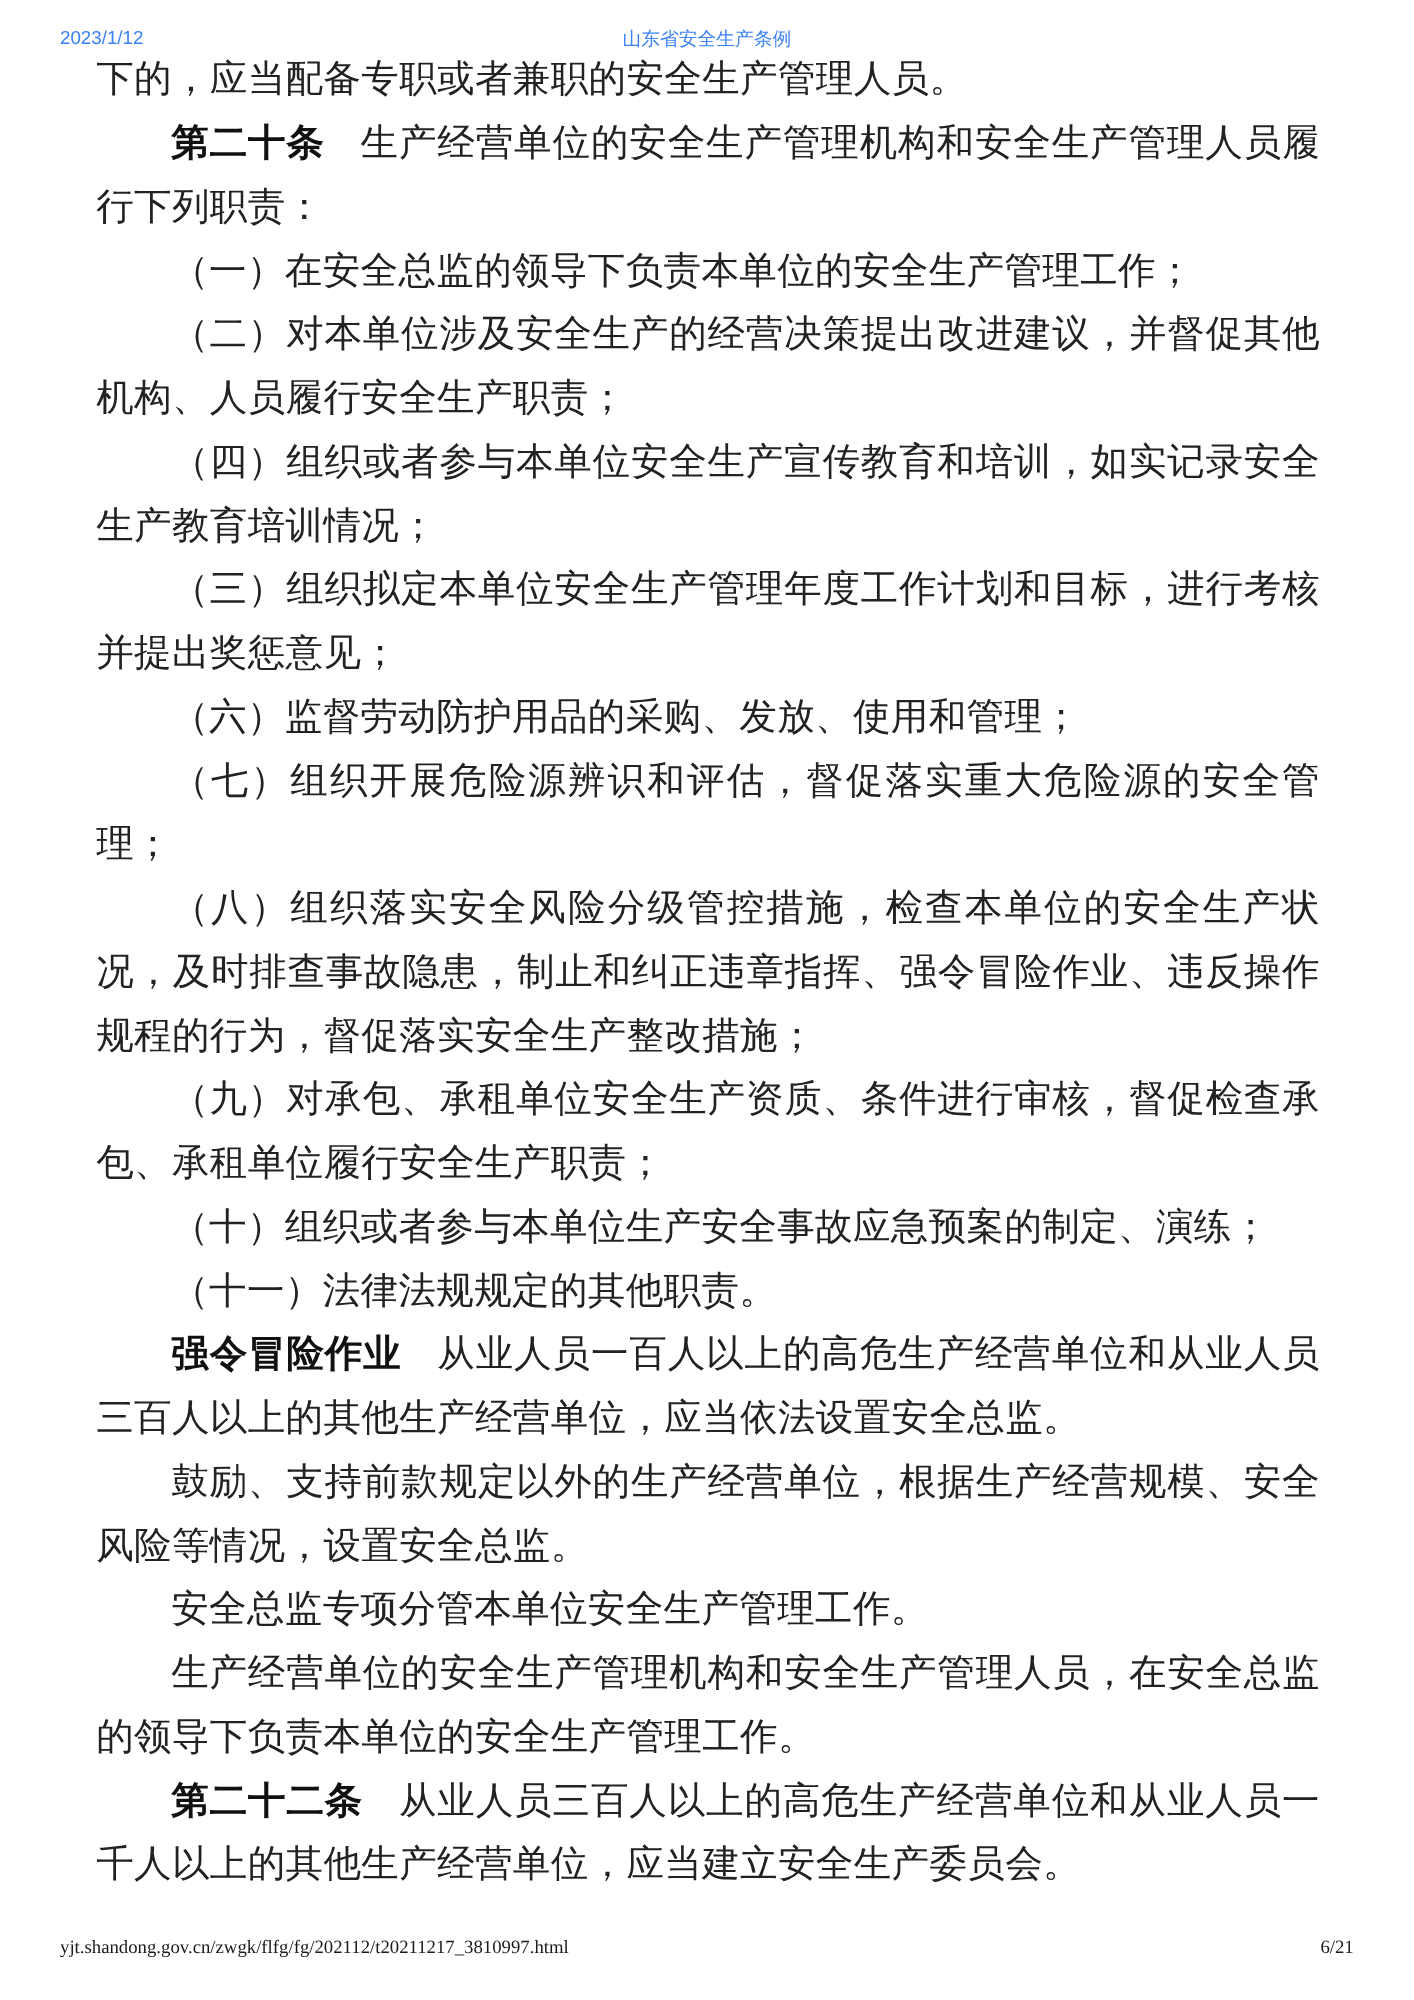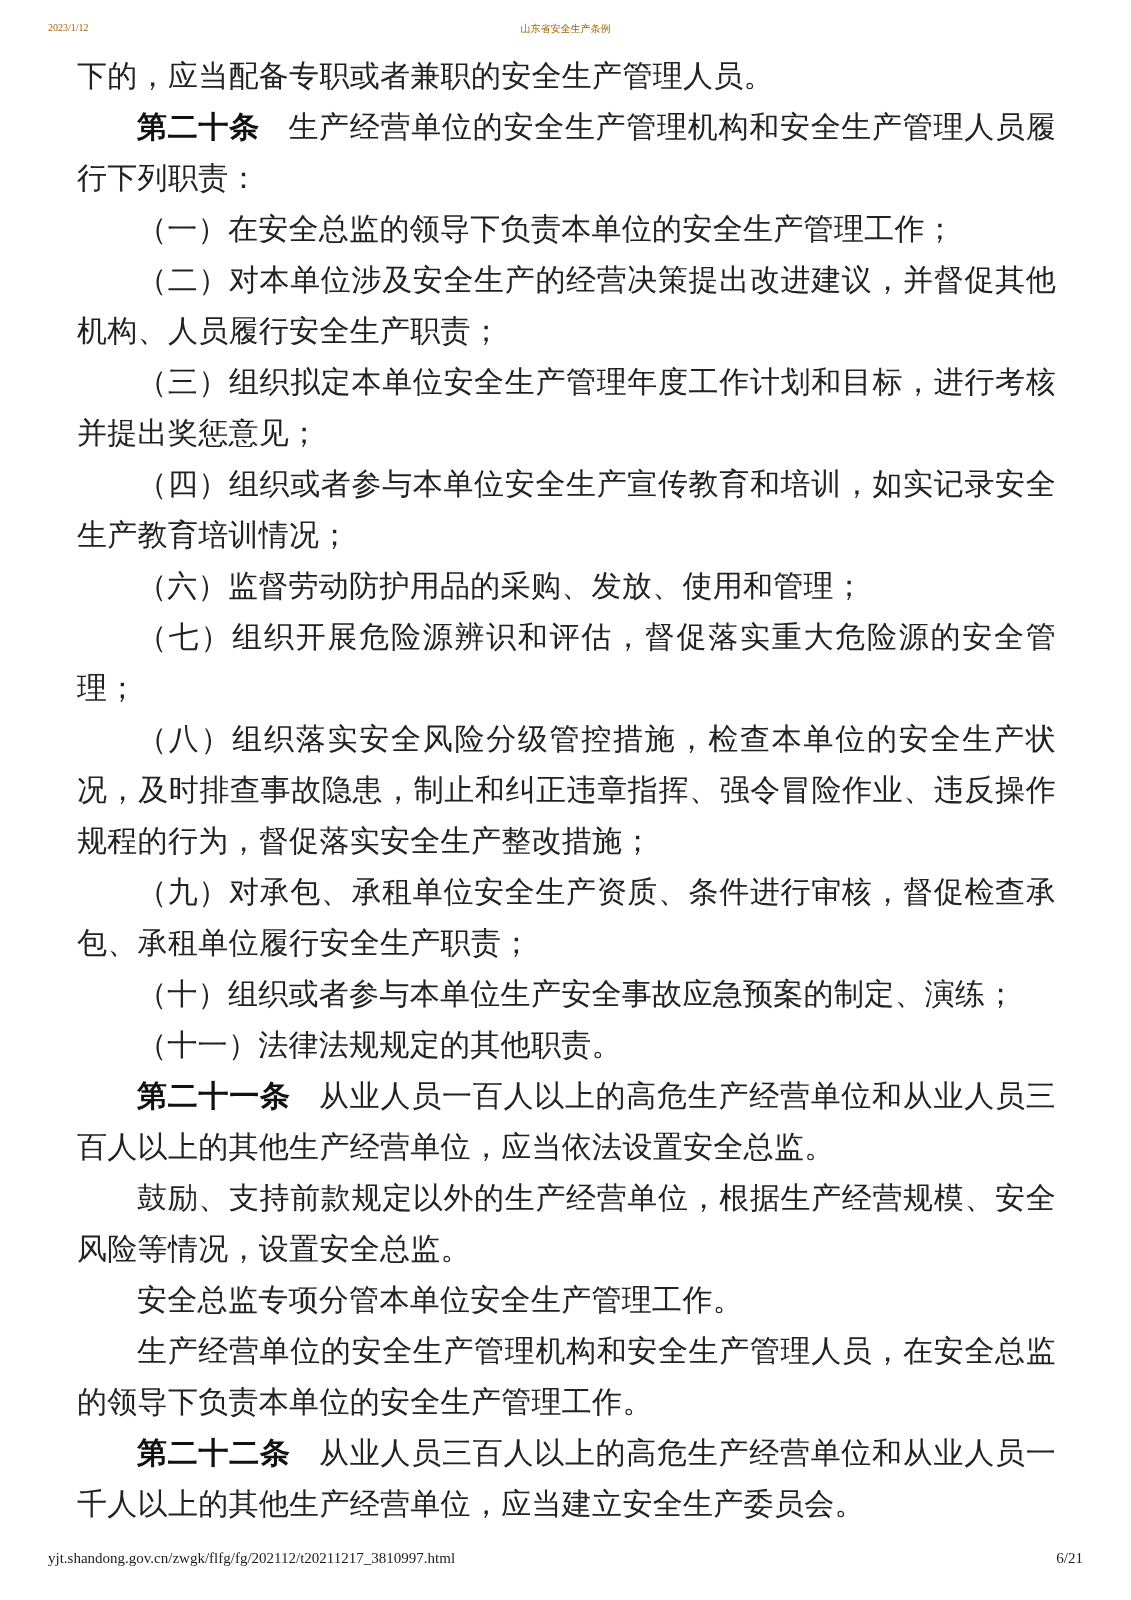--- a/index.html
+++ b/index.html
@@ -14,41 +14,41 @@
     font-family: "Liberation Serif", serif;
   }
 
   
   .page-header {
     position: absolute;
     top: 22px;
     left: 48px;
     right: 48px;
     height: 20px;
-    font-family: Liberation Serif, serif;
-    font-size: 10px;
-    color: #a16207;
+    font-family: Liberation Sans, sans-serif;
+    font-size: 15px;
+    color: #3b82f6;
   }
   .header-date {
     position: absolute;
     left: 0;
     top: 0;
   }
   .header-title {
     position: absolute;
     left: 0;
     right: 0;
     top: 0;
     text-align: center;
   }
 
   
   .document-body {
     position: absolute;
-    top: 50px;
+    top: 38px;
     left: 77px;
     width: 979px;
     font-size: 30px;
     line-height: 51px;
     text-align: justify;
     color: #222222;
     letter-spacing: 0.3px;
   }
   .para {
     margin: 0;
@@ -97,38 +97,38 @@
 <div class="document-body">
 
   <p class="para no-indent"><span>下的，应当配备专职或者兼职的安全生产管理人员。</span></p>
 
   <p class="para"><span class="term">第二十条</span><span>生产经营单位的安全生产管理机构和安全生产管理人员履行下列职责：</span></p>
 
   <p class="para"><span>（一）在安全总监的领导下负责本单位的安全生产管理工作；</span></p>
 
   <p class="para"><span>（二）对本单位涉及安全生产的经营决策提出改进建议，并督促其他机构、人员履行安全生产职责；</span></p>
 
+  <p class="para"><span>（四）组织或者参与本单位安全生产宣传教育和培训，如实记录安全生产教育培训情况；</span></p>
+
   <p class="para"><span>（三）组织拟定本单位安全生产管理年度工作计划和目标，进行考核并提出奖惩意见；</span></p>
-
-  <p class="para"><span>（四）组织或者参与本单位安全生产宣传教育和培训，如实记录安全生产教育培训情况；</span></p>
 
 
   <p class="para"><span>（六）监督劳动防护用品的采购、发放、使用和管理；</span></p>
 
   <p class="para"><span>（七）组织开展危险源辨识和评估，督促落实重大危险源的安全管理；</span></p>
 
   <p class="para"><span>（八）组织落实安全风险分级管控措施，检查本单位的安全生产状况，及时排查事故隐患，制止和纠正违章指挥、强令冒险作业、违反操作规程的行为，督促落实安全生产整改措施；</span></p>
 
   <p class="para"><span>（九）对承包、承租单位安全生产资质、条件进行审核，督促检查承包、承租单位履行安全生产职责；</span></p>
 
   <p class="para"><span>（十）组织或者参与本单位生产安全事故应急预案的制定、演练；</span></p>
 
   <p class="para"><span>（十一）法律法规规定的其他职责。</span></p>
 
-  <p class="para"><span class="term">第二十一条</span><span>从业人员一百人以上的高危生产经营单位和从业人员三百人以上的其他生产经营单位，应当依法设置安全总监。</span></p>
+  <p class="para"><span class="term">强令冒险作业</span><span>从业人员一百人以上的高危生产经营单位和从业人员三百人以上的其他生产经营单位，应当依法设置安全总监。</span></p>
 
   <p class="para"><span>鼓励、支持前款规定以外的生产经营单位，根据生产经营规模、安全风险等情况，设置安全总监。</span></p>
 
   <p class="para"><span>安全总监专项分管本单位安全生产管理工作。</span></p>
 
   <p class="para"><span>生产经营单位的安全生产管理机构和安全生产管理人员，在安全总监的领导下负责本单位的安全生产管理工作。</span></p>
 
   <p class="para"><span class="term">第二十二条</span><span>从业人员三百人以上的高危生产经营单位和从业人员一千人以上的其他生产经营单位，应当建立安全生产委员会。</span></p>
 
 </div>

